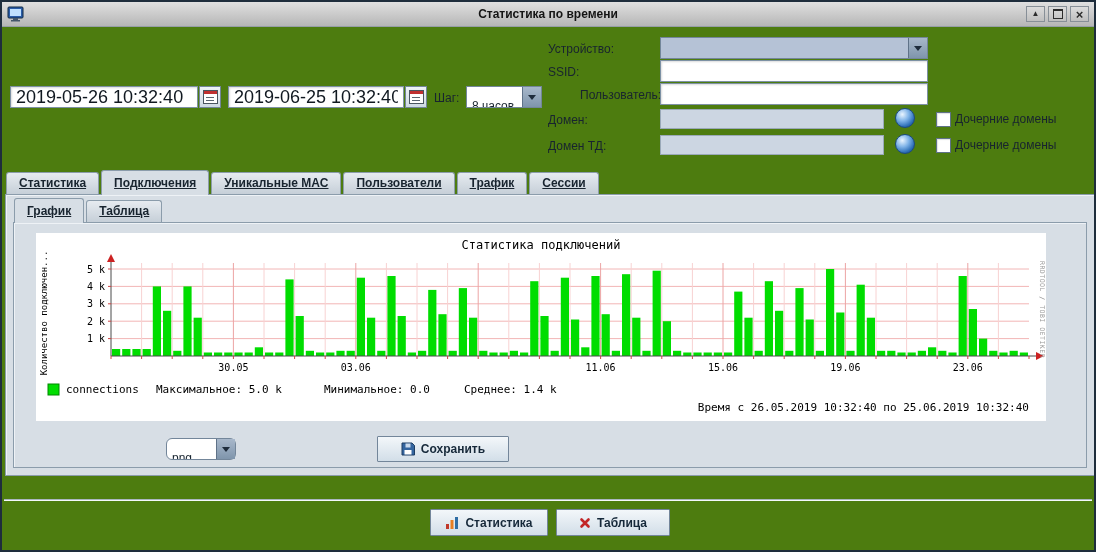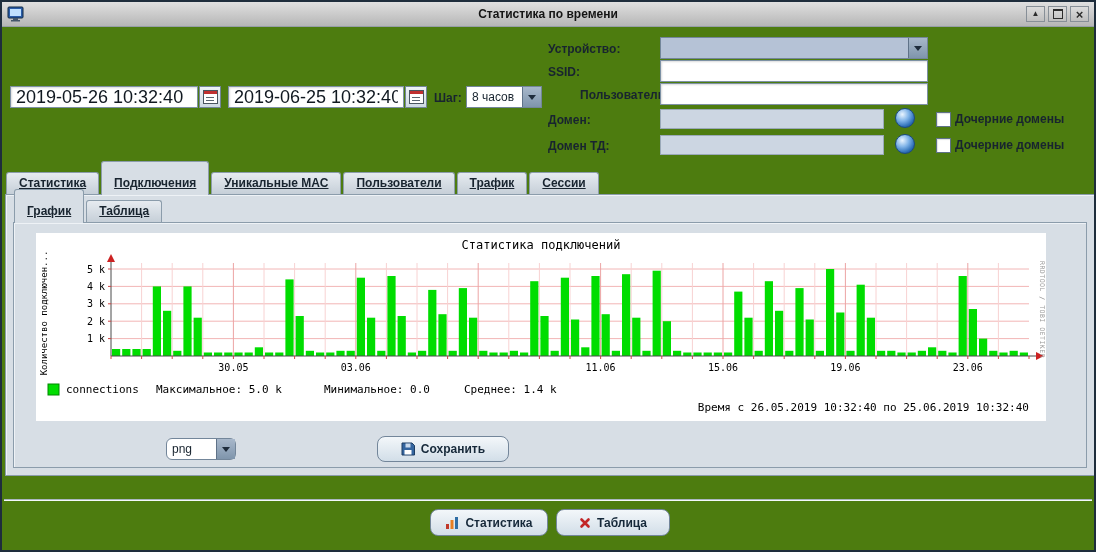--- a/index.html
+++ b/index.html
@@ -19,37 +19,37 @@
   .win-controls{position:absolute;right:5px;top:4px;display:flex;}
   .win-btn{
     width:19px;height:16px;margin-left:3px;box-sizing:border-box;
     background:linear-gradient(#dcdcdc,#bfbfbf);border:1px solid #878f97;
     display:flex;align-items:center;justify-content:center;color:#2c2c2c;cursor:default;
   }
   .win-btn .glyph{font-size:8px;line-height:1;}
   .win-btn .glyph-x{font-size:13px;font-weight:bold;line-height:1;}
   .max-glyph{width:8px;height:7px;border:1px solid #2c2c2c;border-top-width:2px;}
   
-  .flabel{position:absolute;font-weight:bold;white-space:nowrap;}
+  .flabel{position:absolute;font-weight:normal;white-space:nowrap;}
   .input{
     position:absolute;box-sizing:border-box;height:22px;padding:0 5px;
     background:#ffffff;border:1px solid #7d91a4;box-shadow:inset 1px 1px 2px rgba(0,0,0,.14);
     font-family:"Liberation Sans",sans-serif;font-size:18px;color:#101820;
   }
   .input.disabled{background:#ccd6e2;border-color:#9aa9b8;box-shadow:none;height:20px;}
   .sq-btn{
     position:absolute;box-sizing:border-box;width:22px;height:22px;padding:0;
     background:linear-gradient(#eef3f7,#cfdae4);border:1px solid #73869a;
     display:flex;align-items:center;justify-content:center;cursor:default;
   }
   .cal-icon{position:relative;width:13px;height:12px;background:#fff;border:1px solid #4a5560;}
   .cal-icon::before{content:"";position:absolute;left:0;right:0;top:0;height:3px;background:#c03030;}
   .cal-icon::after{content:"";position:absolute;left:2px;top:6px;width:8px;height:1px;background:#5a6570;box-shadow:0 3px 0 #5a6570;}
   .combo{position:absolute;display:flex;box-sizing:border-box;height:22px;border:1px solid #73869a;background:#fff;}
-  .combo .val{flex:1;padding:3px 5px 0;overflow:hidden;white-space:nowrap;}
+  .combo .val{flex:1;padding:12px 5px 0;overflow:hidden;white-space:nowrap;}
   .combo .val.filled{background:#b5c2d6;}
   .combo .arrow-btn{
     width:18px;background:linear-gradient(#a8b8cb,#7f95ac);border-left:1px solid #5f7288;
     display:flex;align-items:center;justify-content:center;
   }
   .tri{width:0;height:0;border:4px solid transparent;border-top:5px solid #1e2c3c;margin-top:4px;}
   .globe{
     position:absolute;width:20px;height:20px;border-radius:50%;cursor:default;
     background:radial-gradient(circle at 35% 30%,#eaf5ff 0%,#7fb3e8 38%,#2a6cb5 72%,#123f73 100%);
     border:1px solid #1c4a80;box-sizing:border-box;
@@ -59,31 +59,31 @@
     border:1px solid #5f7288;box-shadow:inset 1px 1px 1px rgba(0,0,0,.12);
   }
   
   .tabbar{position:absolute;display:flex;align-items:flex-end;height:25px;z-index:3;}
   .tab{
     box-sizing:border-box;margin-right:2px;margin-bottom:1px;padding:3px 12px 4px;
     border:1px solid #8b9cab;border-bottom:none;border-radius:3px 3px 0 0;
     background:linear-gradient(#e6ebf0,#c6cfd8);font-weight:bold;white-space:nowrap;cursor:default;
   }
   .tab .lbl{text-decoration:underline;}
-  .tab.active{background:#d7dee5;margin-bottom:0;padding-top:14px;padding-bottom:5px;text-align:center;}
+  .tab.active{background:#d7dee5;margin-bottom:0;padding-top:5px;padding-bottom:5px;text-align:center;}
   .panel{
     position:absolute;box-sizing:border-box;background:#d7dee5;
     border:1px solid #8b9cab;box-shadow:inset 1px 1px 0 #eef2f6;
   }
   
   .chart-area{position:absolute;left:34px;top:231px;width:1010px;height:188px;background:#ffffff;}
   
   .btn{
     position:absolute;box-sizing:border-box;display:flex;align-items:center;justify-content:center;gap:6px;
-    background:linear-gradient(#f3f7fa,#d2dee8);border:1px solid #73869a;border-radius:8px;
+    background:linear-gradient(#f3f7fa,#d2dee8);border:1px solid #73869a;border-radius:1px;
     font-family:"Liberation Sans",sans-serif;font-size:12px;font-weight:bold;color:#16293a;cursor:default;
   }
   .divider{position:absolute;left:2px;right:2px;height:0;border-top:1px solid #aab6c0;border-bottom:1px solid #f4f8fa;}
 </style>
 </head>
 <body>
 
 <div class="window">
 
   <div class="titlebar">

